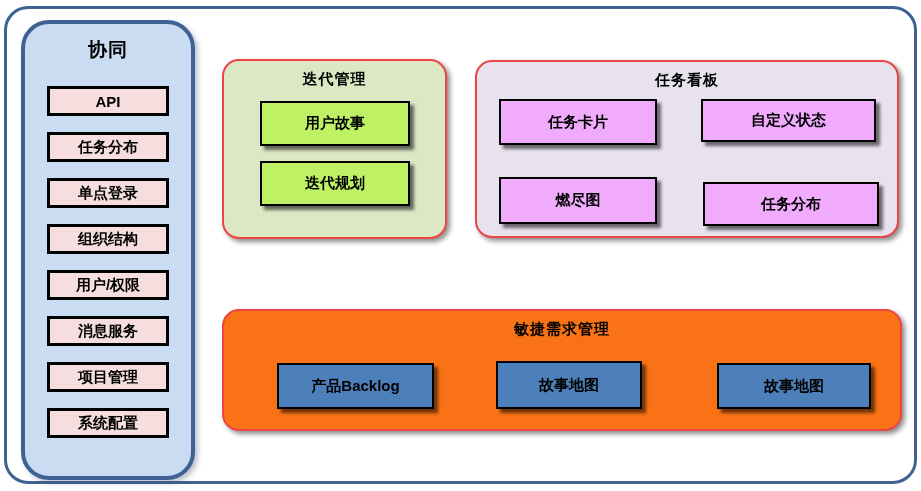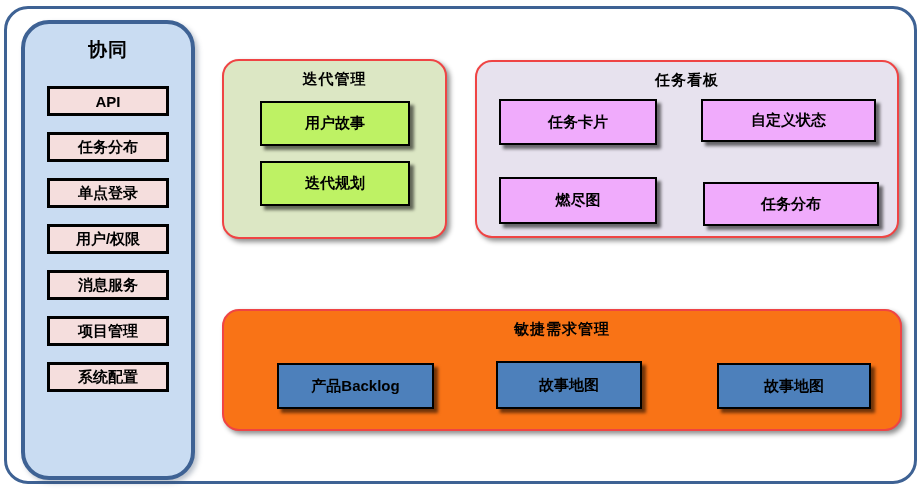--- a/index.html
+++ b/index.html
@@ -71,20 +71,21 @@
 <body>
 
 <div class="outer-frame">
 
   <div class="sidebar">
     <div class="sidebar-title">协同</div>
     <div class="sidebar-items">
       <div class="pink-box">API</div>
       <div class="pink-box">任务分布</div>
       <div class="pink-box">单点登录</div>
+      <div class="pink-box">组织结构</div>
       <div class="pink-box">用户/权限</div>
       <div class="pink-box">消息服务</div>
       <div class="pink-box">项目管理</div>
       <div class="pink-box">系统配置</div>
     </div>
   </div>
 
   <div class="panel" id="panel-iteration">
     <div class="panel-title">迭代管理</div>
     <div class="cbox green" id="box-user-story">用户故事</div>

